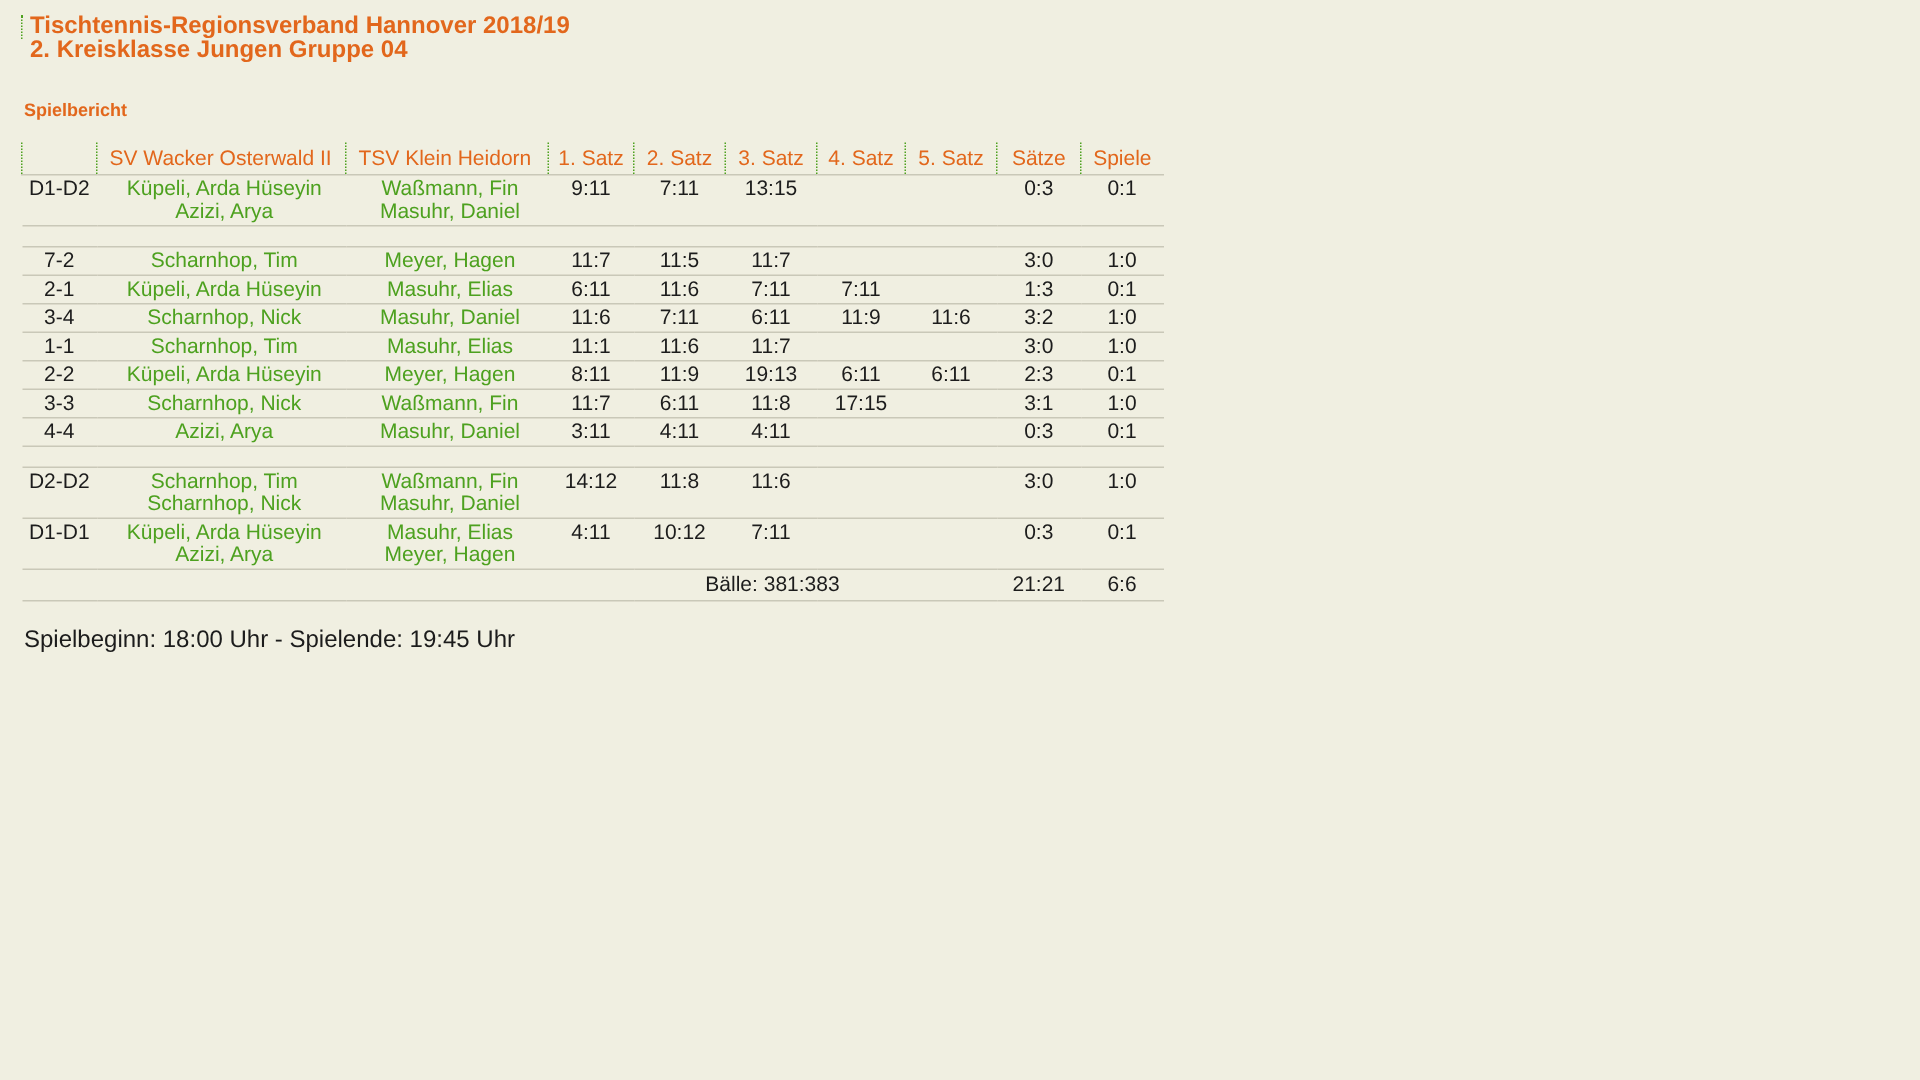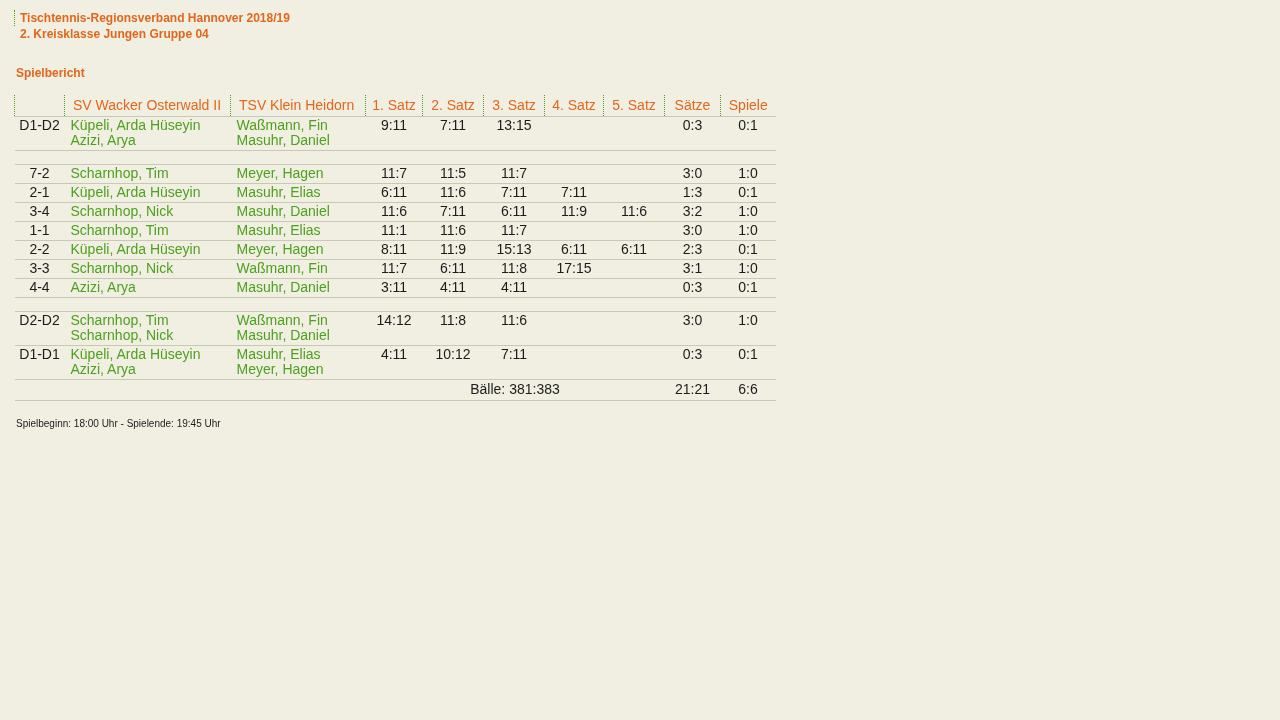--- a/index.html
+++ b/index.html
@@ -14,21 +14,21 @@
   body{
     width:1280px;height:720px;
     background:var(--bg);
     font-family:"Liberation Sans","DejaVu Sans",sans-serif;
     color:var(--ink);
     overflow:hidden;
   }
   .page{padding:10px 0 0 14px;}
 
   
-  .title-block{font-size:12px;font-weight:bold;color:var(--orange);line-height:16px;}
+  .title-block{font-size:16px;font-weight:bold;color:var(--orange);line-height:16px;}
   .title-line1{border-left:1px dotted var(--green);padding-left:5px;display:inline-block;}
   .title-line2,.title-line3{padding-left:6px;}
   .section-title{
     font-size:12px;font-weight:bold;color:var(--orange);
     margin-top:24px;padding-left:2px;
   }
 
   
   table.report{
     border-collapse:collapse;
@@ -49,35 +49,35 @@
   table.report thead td.h-name{padding-left:8px;text-align:left;}
   table.report thead td.h-center{text-align:center;}
   tbody td{
     border-bottom:1px solid var(--line);
     padding:1px 2px 2px;
     line-height:15px;
     vertical-align:top;
   }
   td.c-code{text-align:center;white-space:nowrap;}
   td.c-players{padding-left:6px;text-align:left;}
-  .pname{color:var(--green);white-space:nowrap;}
+  .pname{color:var(--green);white-space:nowrap;text-align:center;}
   td.c-set,td.c-sets,td.c-games{text-align:center;white-space:nowrap;}
   tr.spacer-row td{height:14px;padding:0;border-bottom:1px solid var(--line);}
   tfoot td{
     border-bottom:1px solid var(--line);
     padding:2px 2px 3px;
     line-height:15px;
   }
   td.c-balls{text-align:center;}
   .bold{font-weight:normal;}
 
   
   .footer-note{
     margin-top:17px;
-    font-size:10px;
+    font-size:16px;
     color:var(--ink);
     padding-left:2px;
   }
 </style>
 </head>
 <body>
 
 <div class="page">
 
   <div class="title-block">
@@ -203,21 +203,21 @@
         <tr>
           <td class="c-code">2-2</td>
           <td class="c-players">
             <div class="pname">Küpeli, Arda Hüseyin</div>
           </td>
           <td class="c-players">
             <div class="pname">Meyer, Hagen</div>
           </td>
           <td class="c-set">8:11</td>
           <td class="c-set">11:9</td>
-          <td class="c-set">15:13</td>
+          <td class="c-set">19:13</td>
           <td class="c-set">6:11</td>
           <td class="c-set">6:11</td>
           <td class="c-sets">2:3</td>
           <td class="c-games">0:1</td>
         </tr>
         <tr>
           <td class="c-code">3-3</td>
           <td class="c-players">
             <div class="pname">Scharnhop, Nick</div>
           </td>

